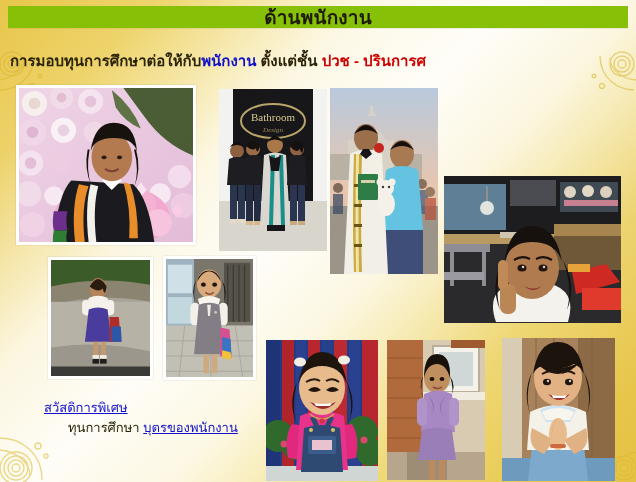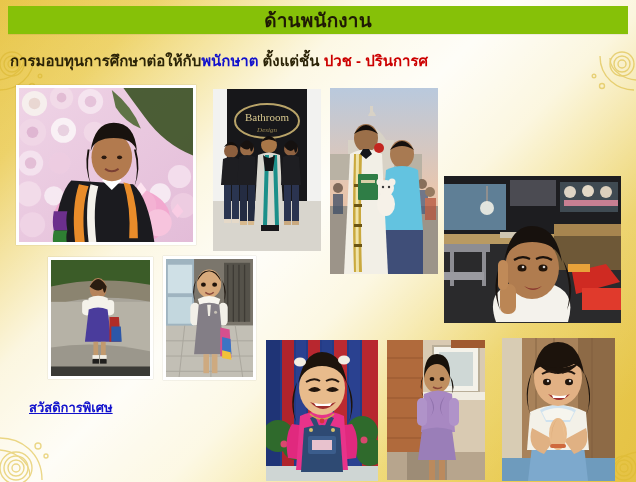--- a/index.html
+++ b/index.html
@@ -40,21 +40,21 @@
   .orn-tr { right: -4px; top: 46px;  transform: scaleX(-1); }
   .orn-bl { left: -4px;  bottom: -6px; transform: scaleY(-1); }
   .orn-br { right: -6px; bottom: -4px; transform: scale(-1,-1); }
 
   
   .title-band {
     position: absolute;
     left: 8px;
     top: 6px;
     width: 620px;
-    height: 28px;
+    height: 22px;
     background: #86c108;
     display: flex;
     align-items: center;
     justify-content: center;
     box-shadow: 0 1px 0 rgba(0,0,0,.06);
   }
   .title-band .title-text {
     font-size: 19px;
     font-weight: bold;
     color: #1f1a05;
@@ -91,24 +91,24 @@
   }
   .photo .ph-inner {
     width: 100%;
     height: 100%;
     display: block;
   }
 
   
   .caption-block {
     position: absolute;
-    left: 29px;
+    left: 44px;
     top: 401px;
     font-size: 13px;
-    font-weight: bold;
+    font-weight: normal;
     line-height: 1.0;
     white-space: nowrap;
   }
   .cap-line { margin-bottom: 7px; }
   .cap-line.indent { padding-left: 24px; }
 </style>
 </head>
 <body>
 
 <div id="slide">
@@ -155,21 +155,21 @@
       <path d="M2 34 C14 34 30 26 30 12"></path>
       <circle cx="36" cy="36" r="2.5"></circle>
     </g>
   </svg>
 
   <div class="title-band">
     <div class="title-text">ด้านพนักงาน</div>
   </div>
 
   <div class="subtitle">
-    <span class="t-dark">การมอบทุนการศึกษาต่อให้กับ</span><span class="t-blue">พนักษาต</span><span class="t-dark"> ตั้งแต่ชั้น </span><span class="t-red">ปวช - ปรินการศ</span>
+    <span class="t-dark">การมอบทุนการศึกษาต่อให้กับ</span><span class="t-blue">พนักงาน</span><span class="t-dark"> ตั้งแต่ชั้น </span><span class="t-red">ปวช - ปรินการศ</span>
   </div>
 
   <div class="photo framed" style="left:16px; top:85px; width:180px; height:160px;">
     <svg class="ph-inner" viewBox="0 0 180 160" preserveAspectRatio="none">
       <defs>
         <linearGradient id="g1bg" x1="0" y1="0" x2="1" y2="1">
           <stop offset="0" stop-color="#efd4e6"></stop>
             <stop offset="1" stop-color="#e3bcd8"></stop>
         </linearGradient>
       </defs>
@@ -227,21 +227,21 @@
       <ellipse cx="96" cy="72" rx="21" ry="25" fill="#b27a4e"></ellipse>
       <path d="M74 66 q4 -30 24 -30 q22 0 24 30 q-4 -14 -24 -14 q-20 0 -24 14 z" fill="#18120e"></path>
       <path d="M73 64 q-4 22 2 38 q-8 -18 -4 -38 z" fill="#18120e"></path>
       <path d="M119 64 q6 22 0 40 q8 -20 2 -40 z" fill="#18120e"></path>
       <ellipse cx="88" cy="72" rx="2.6" ry="2" fill="#2b1a10"></ellipse>
       <ellipse cx="104" cy="72" rx="2.6" ry="2" fill="#2b1a10"></ellipse>
       <path d="M89 84 q7 5 14 0" stroke="#7a3f33" stroke-width="2" fill="none"></path>
     </svg>
   </div>
 
-  <div class="photo" style="left:213px; top:89px; width:108px; height:162px;">
+  <div class="photo" style="left:219px; top:89px; width:108px; height:162px;">
     <svg class="ph-inner" viewBox="0 0 108 162" preserveAspectRatio="none">
       <rect width="108" height="162" fill="#e9e9e6"></rect>
       <rect x="0" y="0" width="108" height="112" fill="#f2f2f0"></rect>
       <rect x="14" y="0" width="80" height="112" fill="#17171a"></rect>
       <rect x="0" y="112" width="108" height="50" fill="#d8d5cd"></rect>
 
       <ellipse cx="54" cy="32" rx="32" ry="17" fill="none" stroke="#b9a469" stroke-width="2"></ellipse>
       <text x="54" y="32" font-family="Liberation Serif, serif" font-size="11" fill="#d8c88e" text-anchor="middle">Bathroom</text>
       <text x="54" y="43" font-family="Liberation Serif, serif" font-size="7" font-style="italic" fill="#9c8a55" text-anchor="middle">Design</text>
 
@@ -650,15 +650,18 @@
         <path d="M46 56 q11 12 22 0 q-11 6 -22 0z" fill="#9c2e2e"></path>
         <path d="M50 57 q8 2 15 0 l-2 3 -12 0z" fill="#ffffff"></path>
       </g>
     </svg>
   </div>
 
   <div class="caption-block">
     <div class="cap-line">
       <span class="t-blue t-ul">สวัสดิการพิเศษ</span>
     </div>
+    <div class="cap-line indent">
+      <span class="t-dark">ทุนการศึกษา </span><span class="t-blue t-ul">บุตรของพนักงาน</span>
+    </div>
   </div>
 
 </div>
 
 </body></html>

